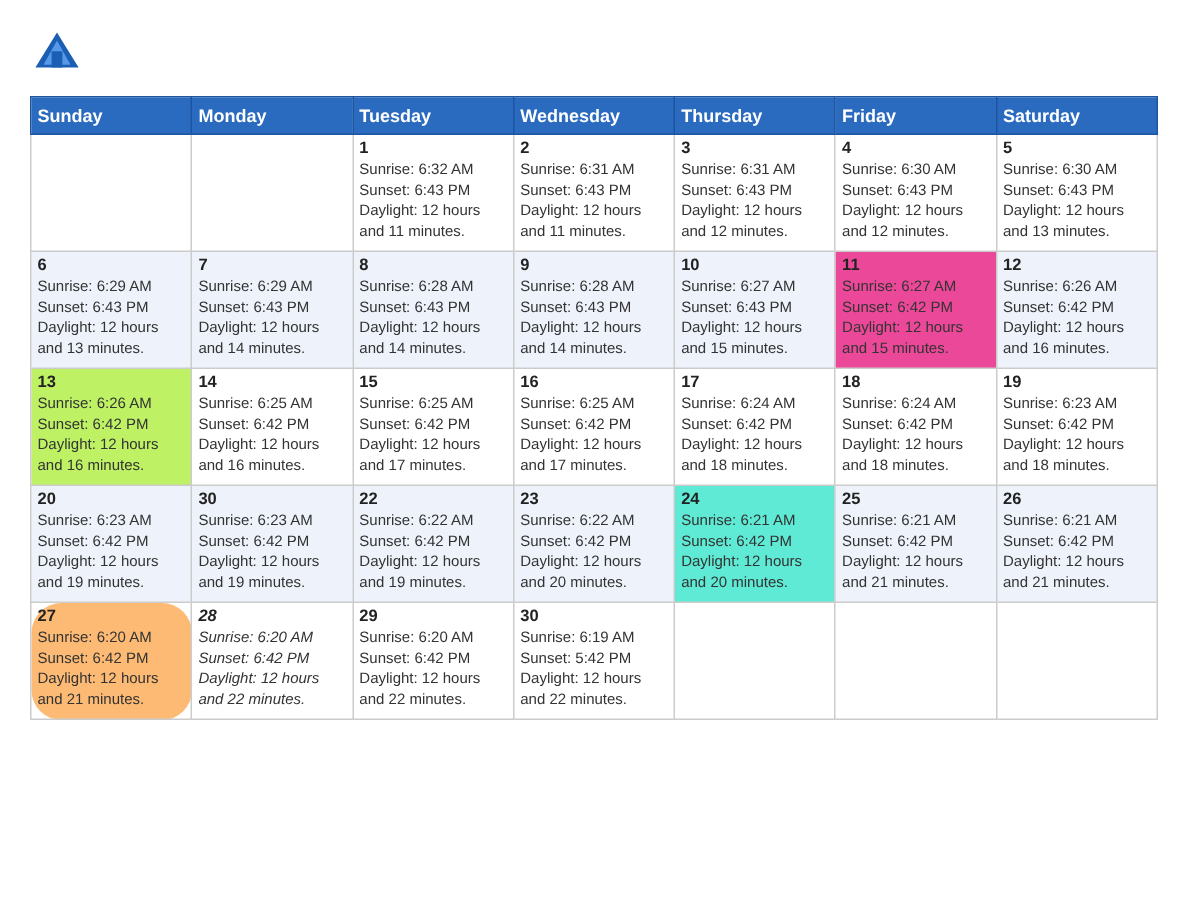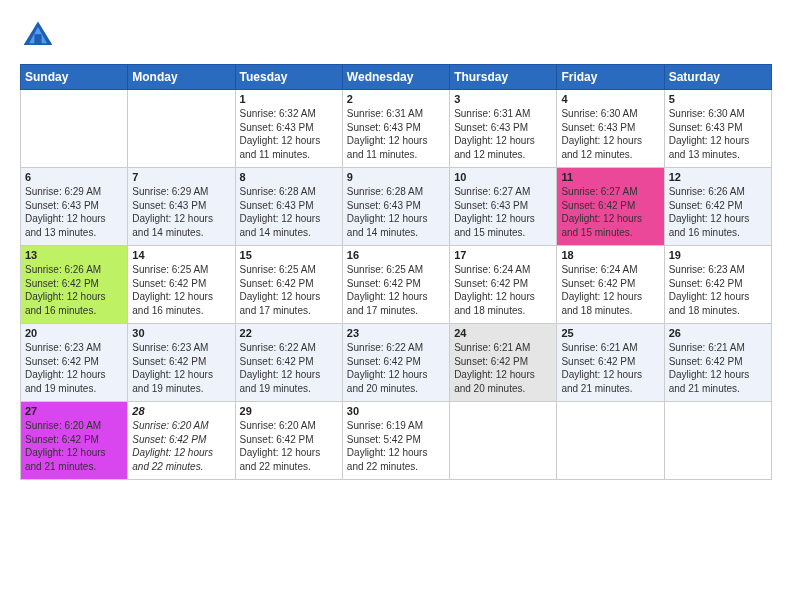--- a/index.html
+++ b/index.html
@@ -282,41 +282,41 @@
             <div class="cell-text" style="white-space: pre-line;">Sunrise: 6:22 AM
 Sunset: 6:42 PM
 Daylight: 12 hours and 19 minutes.</div>
           </td>
           <td style="background-color: rgb(238, 243, 251);">
             <span class="day-number">23</span>
             <div class="cell-text" style="white-space: pre-line;">Sunrise: 6:22 AM
 Sunset: 6:42 PM
 Daylight: 12 hours and 20 minutes.</div>
           </td>
-          <td style="background-color: #e5e5e5;">
+          <td style="background-color: #5eead4;">
             <span class="day-number">24</span>
             <div class="cell-text" style="white-space: pre-line;">Sunrise: 6:21 AM
 Sunset: 6:42 PM
 Daylight: 12 hours and 20 minutes.</div>
           </td>
           <td style="background-color: rgb(238, 243, 251);">
             <span class="day-number">25</span>
             <div class="cell-text" style="white-space: pre-line;">Sunrise: 6:21 AM
 Sunset: 6:42 PM
 Daylight: 12 hours and 21 minutes.</div>
           </td>
           <td style="background-color: rgb(238, 243, 251);">
             <span class="day-number">26</span>
             <div class="cell-text" style="white-space: pre-line;">Sunrise: 6:21 AM
 Sunset: 6:42 PM
 Daylight: 12 hours and 21 minutes.</div>
           </td>
         </tr>
         <tr>
-          <td style="background-color: #d946ef;">
+          <td style="background-color: #fdba74; border-radius: 20px;">
             <span class="day-number">27</span>
             <div class="cell-text" style="white-space: pre-line;">Sunrise: 6:20 AM
 Sunset: 6:42 PM
 Daylight: 12 hours and 21 minutes.</div>
           </td>
           <td style="background-color: rgb(255, 255, 255); font-style: italic;">
             <span class="day-number">28</span>
             <div class="cell-text" style="white-space: pre-line;">Sunrise: 6:20 AM
 Sunset: 6:42 PM
 Daylight: 12 hours and 22 minutes.</div>

